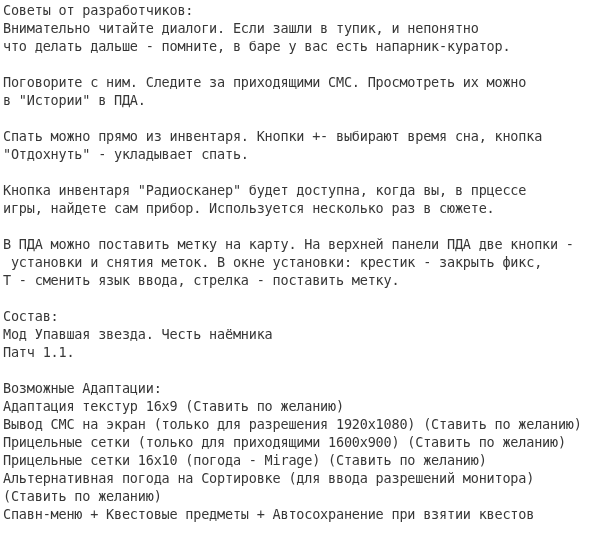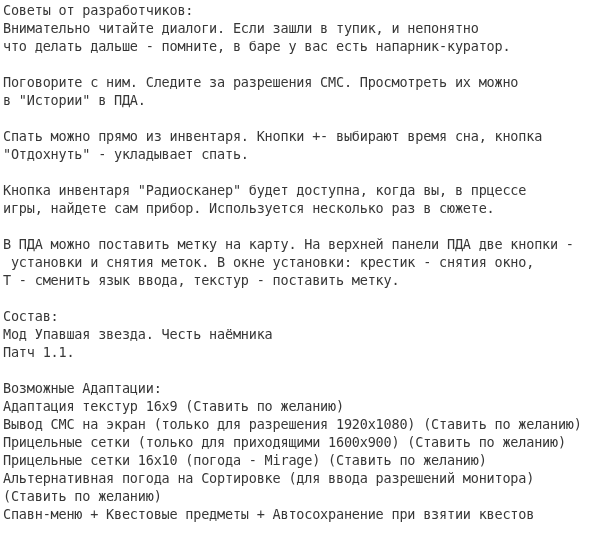--- a/index.html
+++ b/index.html
@@ -28,32 +28,32 @@
   }
 </style>
 </head>
 <body>
 
 <div class="doc" id="doc">
     <div class="line">Советы от разработчиков:</div>
     <div class="line">Внимательно читайте диалоги. Если зашли в тупик, и непонятно</div>
     <div class="line">что делать дальше - помните, в баре у вас есть напарник-куратор.</div>
     <div class="line"></div>
-    <div class="line">Поговорите с ним. Следите за разрешения СМС. Просмотреть их можно</div>
+    <div class="line">Поговорите с ним. Следите за приходящими СМС. Просмотреть их можно</div>
     <div class="line">в "Истории" в ПДА.</div>
     <div class="line"></div>
     <div class="line">Спать можно прямо из инвентаря. Кнопки +- выбирают время сна, кнопка</div>
     <div class="line">"Отдохнуть" - укладывает спать.</div>
     <div class="line"></div>
     <div class="line">Кнопка инвентаря "Радиосканер" будет доступна, когда вы, в прцессе</div>
     <div class="line">игры, найдете сам прибор. Используется несколько раз в сюжете.</div>
     <div class="line"></div>
     <div class="line">В ПДА можно поставить метку на карту. На верхней панели ПДА две кнопки -</div>
-    <div class="line"> установки и снятия меток. В окне установки: крестик - снятия окно,</div>
-    <div class="line">Т - сменить язык ввода, текстур - поставить метку.</div>
+    <div class="line"> установки и снятия меток. В окне установки: крестик - закрыть фикс,</div>
+    <div class="line">Т - сменить язык ввода, стрелка - поставить метку.</div>
     <div class="line"></div>
     <div class="line">Состав:</div>
     <div class="line">Мод Упавшая звезда. Честь наёмника</div>
     <div class="line">Патч 1.1.</div>
     <div class="line"></div>
     <div class="line">Возможные Адаптации:</div>
     <div class="line">Адаптация текстур 16x9 (Ставить по желанию)</div>
     <div class="line">Вывод СМС на экран (только для разрешения 1920x1080) (Ставить по желанию)</div>
     <div class="line">Прицельные сетки (только для приходящими 1600x900) (Ставить по желанию)</div>
     <div class="line">Прицельные сетки 16x10 (погода - Mirage) (Ставить по желанию)</div>

